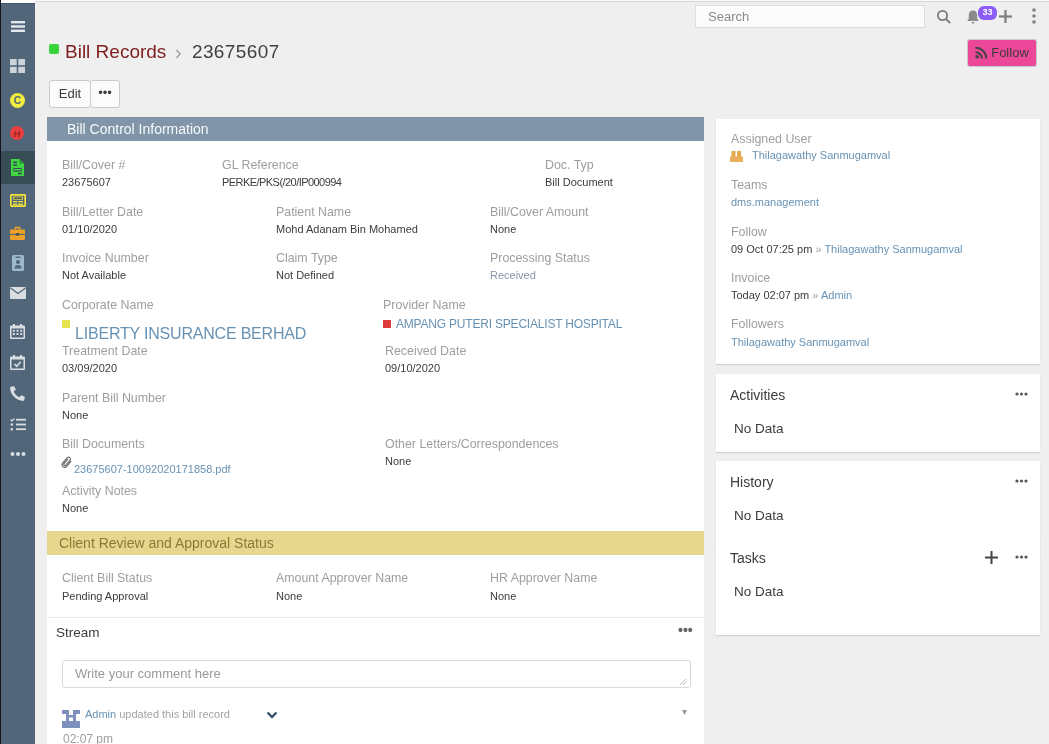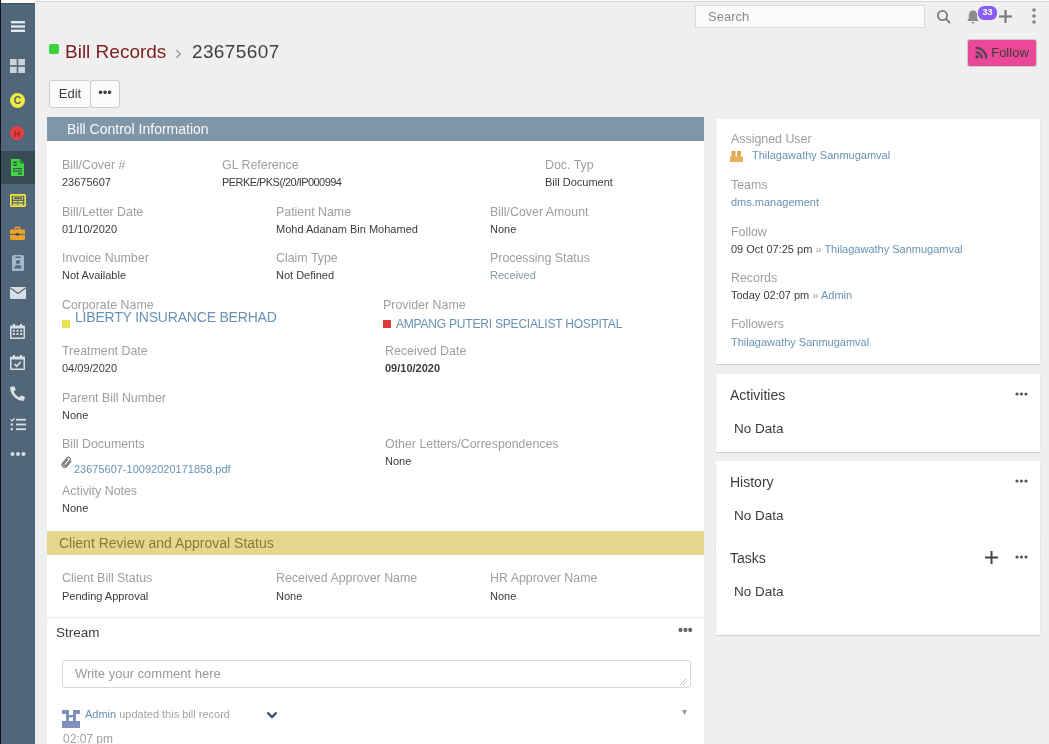--- a/index.html
+++ b/index.html
@@ -192,64 +192,64 @@
 
 <div class="abs lbl" style="left:62px; top:251px;">Invoice Number</div>
 <div class="abs val" style="left:62px; top:269px;">Not Available</div>
 <div class="abs lbl" style="left:276px; top:251px;">Claim Type</div>
 <div class="abs val" style="left:276px; top:269px;">Not Defined</div>
 <div class="abs lbl" style="left:490px; top:251px;">Processing Status</div>
 <div class="abs val" style="left:490px; top:269px; color:#8a94a8;">Received</div>
 
 <div class="abs lbl" style="left:62px; top:298px;">Corporate Name</div>
 <div class="abs" style="left:62px; top:320px; width:8px; height:8px; background:#e7e34e;"></div>
-<div class="abs val" style="left:75px; top:309px; font-size:14px; letter-spacing:-0.2px;"><a class="lnk">LIBERTY INSURANCE BERHAD</a></div>
+<div class="abs val" style="left:75px; top:325px; font-size:16px; letter-spacing:-0.2px;"><a class="lnk">LIBERTY INSURANCE BERHAD</a></div>
 <div class="abs lbl" style="left:383px; top:298px;">Provider Name</div>
 <div class="abs" style="left:383px; top:320px; width:8px; height:8px; background:#dd3b3b;"></div>
 <div class="abs val" style="left:396px; top:317px; font-size:12px; letter-spacing:-0.2px;"><a class="lnk">AMPANG PUTERI SPECIALIST HOSPITAL</a></div>
 
 <div class="abs lbl" style="left:62px; top:344px;">Treatment Date</div>
-<div class="abs val" style="left:62px; top:362px;">04/09/2020</div>
+<div class="abs val" style="left:62px; top:362px;">03/09/2020</div>
 <div class="abs lbl" style="left:385px; top:344px;">Received Date</div>
-<div class="abs val" style="left:385px; top:362px;font-weight:bold;">09/10/2020</div>
+<div class="abs val" style="left:385px; top:362px;">09/10/2020</div>
 
 <div class="abs lbl" style="left:62px; top:391px;">Parent Bill Number</div>
 <div class="abs val" style="left:62px; top:409px;">None</div>
 
 <div class="abs lbl" style="left:62px; top:437px;">Bill Documents</div>
 <svg class="abs" style="left:62px; top:456px; transform:rotate(40deg);" width="10" height="13" viewBox="0 0 10 13">
   <path d="M7.3 3.2 L7.3 9.6 A2.6 2.6 0 0 1 2.1 9.6 L2.1 2.9 A1.9 1.9 0 0 1 5.9 2.9 L5.9 9.2 A1.2 1.2 0 0 1 3.5 9.2 L3.5 3.6" stroke="#6f6f6f" stroke-width="1.2" fill="none" stroke-linecap="round"></path>
 </svg>
 <div class="abs val" style="left:74px; top:455px;margin-top:8px;"><a class="lnk">23675607-10092020171858.pdf</a></div>
 <div class="abs lbl" style="left:385px; top:437px;">Other Letters/Correspondences</div>
 <div class="abs val" style="left:385px; top:455px;">None</div>
 
 <div class="abs lbl" style="left:62px; top:484px;">Activity Notes</div>
 <div class="abs val" style="left:62px; top:502px;">None</div>
 
 <div class="abs lbl" style="left:62px; top:571px;">Client Bill Status</div>
 <div class="abs val" style="left:62px; top:590px;">Pending Approval</div>
-<div class="abs lbl" style="left:276px; top:571px;">Received Approver Name</div>
+<div class="abs lbl" style="left:276px; top:571px;">Amount Approver Name</div>
 <div class="abs val" style="left:276px; top:590px;">None</div>
 <div class="abs lbl" style="left:490px; top:571px;">HR Approver Name</div>
 <div class="abs val" style="left:490px; top:590px;">None</div>
 
 <div class="card" id="card1"></div>
 <div class="abs lbl" style="left:731px; top:132px;">Assigned User</div>
 <svg class="abs" style="left:730px; top:151px;" width="13" height="11" viewBox="0 0 13 11">
   <rect x="1.5" y="0" width="4" height="6" fill="#e3a94f"></rect>
   <rect x="7" y="0" width="4" height="6" fill="#e3a94f"></rect>
   <rect x="0" y="5.5" width="13" height="5.5" fill="#e8b05c"></rect>
 </svg>
 <div class="abs val" style="left:752px; top:149px;"><a class="lnk">Thilagawathy Sanmugamval</a></div>
 <div class="abs lbl" style="left:731px; top:178px;">Teams</div>
 <div class="abs val" style="left:731px; top:196px;"><a class="lnk">dms.management</a></div>
 <div class="abs lbl" style="left:731px; top:225px;">Follow</div>
 <div class="abs val" style="left:731px; top:243px;">09 Oct 07:25 pm <span style="color:#9e9e9e;">»</span> <a class="lnk">Thilagawathy Sanmugamval</a></div>
-<div class="abs lbl" style="left:731px; top:271px;">Records</div>
+<div class="abs lbl" style="left:731px; top:271px;">Invoice</div>
 <div class="abs val" style="left:731px; top:289px;">Today 02:07 pm <span style="color:#9e9e9e;">»</span> <a class="lnk">Admin</a></div>
 <div class="abs lbl" style="left:731px; top:317px;">Followers</div>
 <div class="abs val" style="left:731px; top:336px;"><a class="lnk">Thilagawathy Sanmugamval</a></div>
 <div class="card" id="card2">
   <div class="cardtitle" style="top:13px;">Activities</div>
   <svg class="abs" style="right:12px; top:18px;" width="13" height="4" viewBox="0 0 13 4">
       <circle cx="2" cy="2" r="1.6" fill="#555"></circle>
       <circle cx="6.5" cy="2" r="1.6" fill="#555"></circle>
       <circle cx="11" cy="2" r="1.6" fill="#555"></circle>
     </svg>

